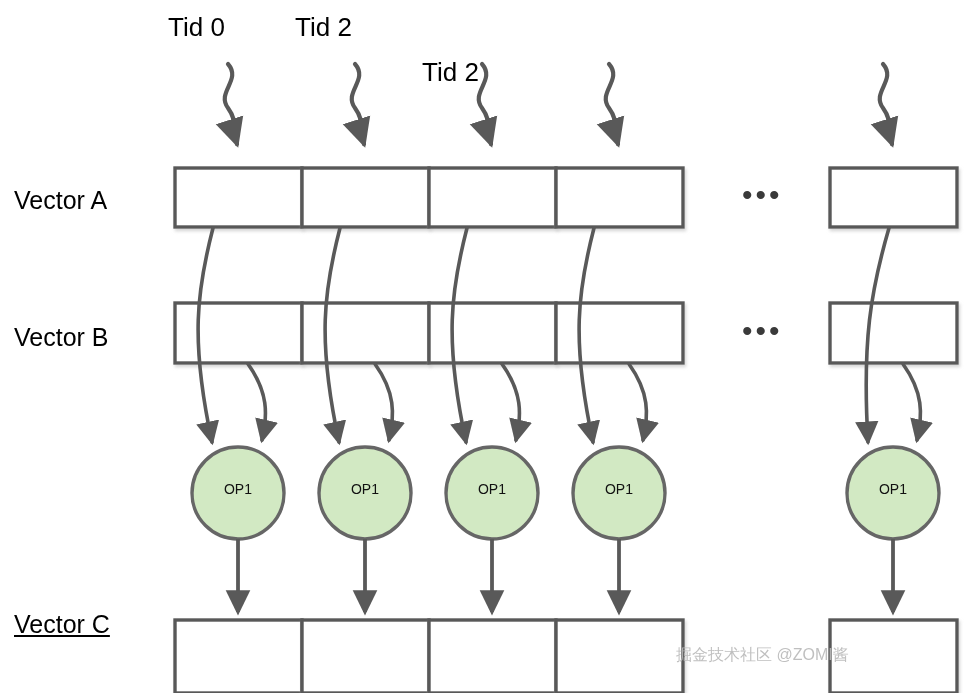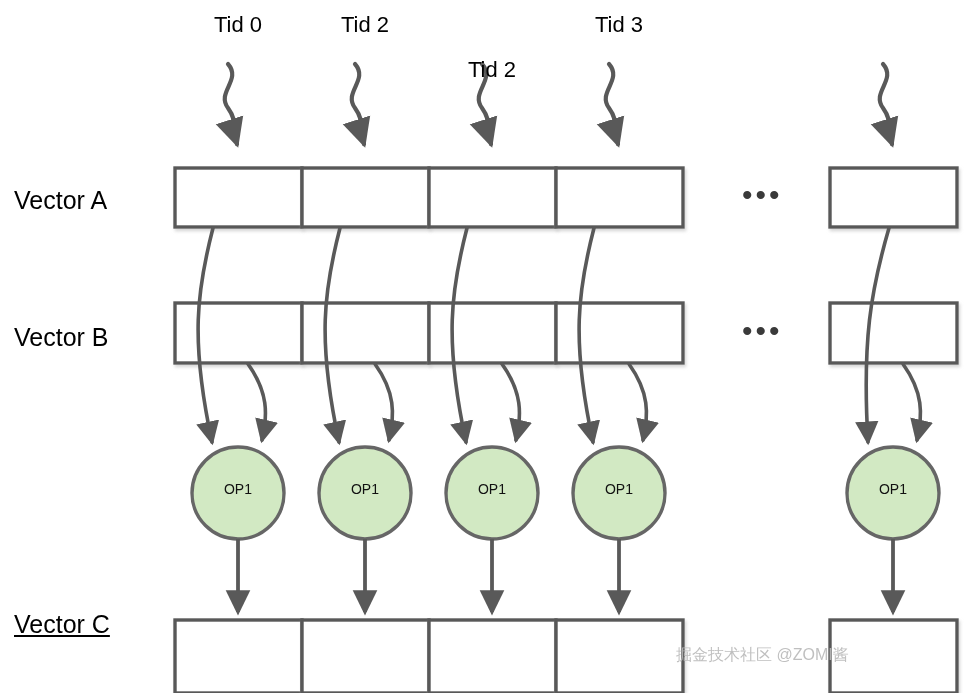--- a/index.html
+++ b/index.html
@@ -21,24 +21,24 @@
   }
   #diagram-svg {
     position: absolute;
     top: 0;
     left: 0;
     width: 966px;
     height: 693px;
   }
   .tid-label {
     position: absolute;
-    font-size: 22px;
+    font-size: 26px;
     color: #000000;
     white-space: nowrap;
-    text-align: center;
+    text-align: left;
     font-family: "Liberation Sans", sans-serif;
   }
   .vector-label {
     position: absolute;
     font-size: 25px;
     color: #000000;
     white-space: nowrap;
     font-family: "Liberation Sans", sans-serif;
   }
   .op-label {
@@ -144,21 +144,20 @@
       <rect x="302" y="620" width="127" height="73" fill="#ffffff" stroke="#595959" stroke-width="3.4" filter="url(#box-shadow)"></rect>
       <rect x="429" y="620" width="127" height="73" fill="#ffffff" stroke="#595959" stroke-width="3.4" filter="url(#box-shadow)"></rect>
       <rect x="556" y="620" width="127" height="73" fill="#ffffff" stroke="#595959" stroke-width="3.4" filter="url(#box-shadow)"></rect>
       <rect x="830" y="620" width="127" height="73" fill="#ffffff" stroke="#595959" stroke-width="3.4" filter="url(#box-shadow)"></rect>
     </g>
   </svg>
 
   <div class="tid-label" style="left:168px; top:12px; width:140px;">Tid 0</div>
   <div class="tid-label" style="left:295px; top:12px; width:140px;">Tid 2</div>
   <div class="tid-label" style="left:422px; top:12px; width:140px;margin-top:45px;">Tid 2</div>
-  <div class="tid-label" style="left:549px; top:12px; width:140px;">Tid 3</div>
 
   <div class="vector-label" style="left:14px; top:323px;">Vector B</div>
   <div class="vector-label" style="left:14px; top:186px;">Vector A</div>
   <div class="vector-label" style="left:14px; top:610px;text-decoration:underline;">Vector C</div>
 
   <div class="op-label" style="left:188px; top:481px; width:100px;">OP1</div>
   <div class="op-label" style="left:315px; top:481px; width:100px;">OP1</div>
   <div class="op-label" style="left:442px; top:481px; width:100px;">OP1</div>
   <div class="op-label" style="left:569px; top:481px; width:100px;">OP1</div>
   <div class="op-label" style="left:843px; top:481px; width:100px;">OP1</div>

